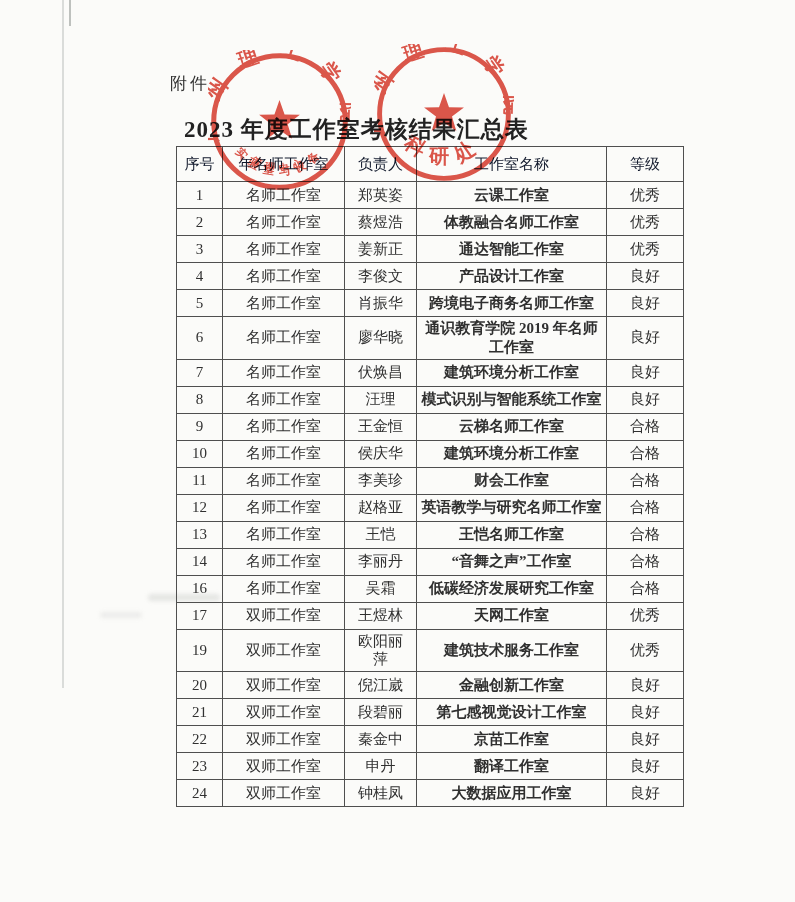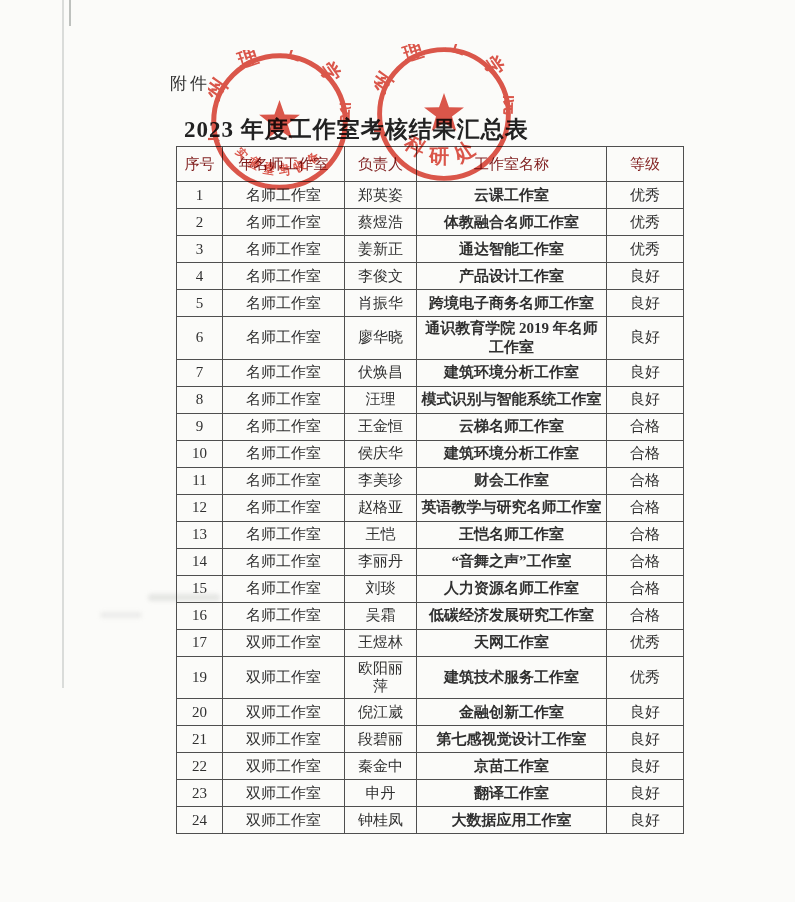--- a/index.html
+++ b/index.html
@@ -30,21 +30,21 @@
     font-size:15px;color:#303030;
   }
   .results-table th,.results-table td{
     border:1px solid #4f4f4f;text-align:center;vertical-align:middle;
     font-weight:normal;line-height:1.25;padding:2px 4px;
   }
   .results-table thead tr{height:35px;}
   .results-table tbody tr{height:27px;}
   .results-table td:nth-child(3){padding:2px 8px;} 
   .results-table td:nth-child(4){padding:2px 2px;font-weight:bold;} 
-  .results-table th{color:#7f1d1d;}
+  .results-table th{color:#0f172a;}
 
   .seal{position:absolute;mix-blend-mode:multiply;opacity:.85;filter:blur(.2px);}
   .seal-left{left:208px;top:50px;width:143px;height:143px;}
   .seal-right{left:374px;top:44px;width:140px;height:140px;}
   .seal text{fill:#d8392c;font-family:"Liberation Serif","DejaVu Serif",serif;font-weight:bold;}
 </style>
 </head>
 <body>
 
 <div class="page">
@@ -168,27 +168,20 @@
           <td>合格</td>
         </tr>
         <tr>
           <td>14</td>
           <td>名师工作室</td>
           <td>李丽丹</td>
           <td>“音舞之声”工作室</td>
           <td>合格</td>
         </tr>
         <tr>
-          <td>15</td>
-          <td>名师工作室</td>
-          <td>刘琰</td>
-          <td>人力资源名师工作室</td>
-          <td>合格</td>
-        </tr>
-        <tr>
           <td>16</td>
           <td>名师工作室</td>
           <td>吴霜</td>
           <td>低碳经济发展研究工作室</td>
           <td>合格</td>
         </tr>
         <tr>
           <td>17</td>
           <td>双师工作室</td>
           <td>王煜林</td>

